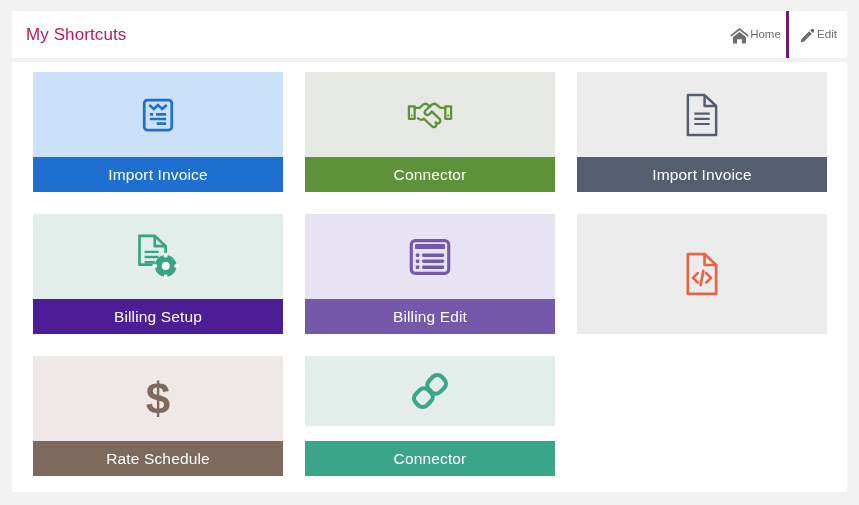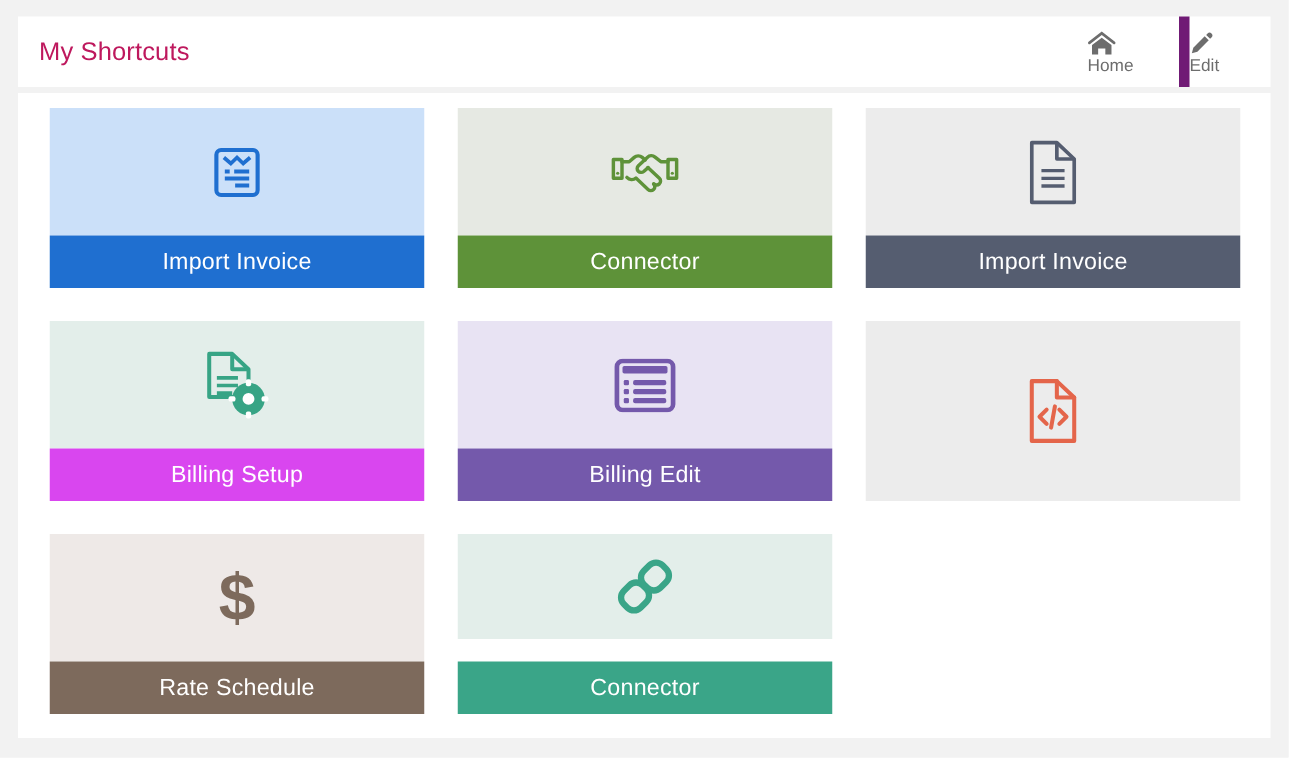--- a/index.html
+++ b/index.html
@@ -46,33 +46,33 @@
   }
 
   .header-actions {
     display: flex;
     align-items: stretch;
   }
 
   .header-btn {
     width: 61px;
     display: flex;
-    flex-direction: column;
-    align-items: flex-start;
+    flex-direction: row;
+    align-items: center;
     justify-content: center;
     gap: 1px;
     cursor: pointer;
     color: #6d6d6d;
     background: transparent;
     border: none;
     padding: 0;
     font-family: inherit;
   }
   .header-btn + .header-btn {
-    border-left: 7px solid #701a75;
+    border-left: 3px solid #701a75;
   }
   .header-btn .hb-label {
     font-size: 11.5px;
     color: #6d6d6d;
     line-height: 13px;
   }
   .header-btn .hb-icon {
     height: 19px;
     display: flex;
     align-items: flex-end;
@@ -237,21 +237,21 @@
               <circle cx="23" cy="25" r="3.1" fill="#ffffff" stroke="none"></circle>
               <g fill="#ffffff" stroke="none">
                 <rect x="21.6" y="14.8" width="2.8" height="3.6" rx="1"></rect>
                 <rect x="21.6" y="31.6" width="2.8" height="3.6" rx="1"></rect>
                 <rect x="12.6" y="23.6" width="3.6" height="2.8" rx="1"></rect>
                 <rect x="29.8" y="23.6" width="3.6" height="2.8" rx="1"></rect>
               </g>
             </svg>
           </span>
         </div>
-        <div class="tile-footer" style="background-color: #d946ef;">Billing Setup</div>
+        <div class="tile-footer" style="background-color: #4c1d95;">Billing Setup</div>
       </div>
 
       <div class="tile">
         <div class="tile-body" style="background-color: rgb(232, 227, 243);">
           <span class="tile-icon" style="color: rgb(116, 89, 171);">
             <svg width="42" height="36" viewBox="0 0 34 30" fill="none">
               <rect x="1.4" y="1.4" width="31.2" height="27.2" rx="3.2" stroke="currentColor" stroke-width="2.6"></rect>
               <rect x="4.5" y="4.2" width="25" height="4.2" rx="1" fill="currentColor"></rect>
               <g fill="currentColor">
                 <rect x="5.2" y="12" width="2.9" height="2.9" rx="0.8"></rect>

